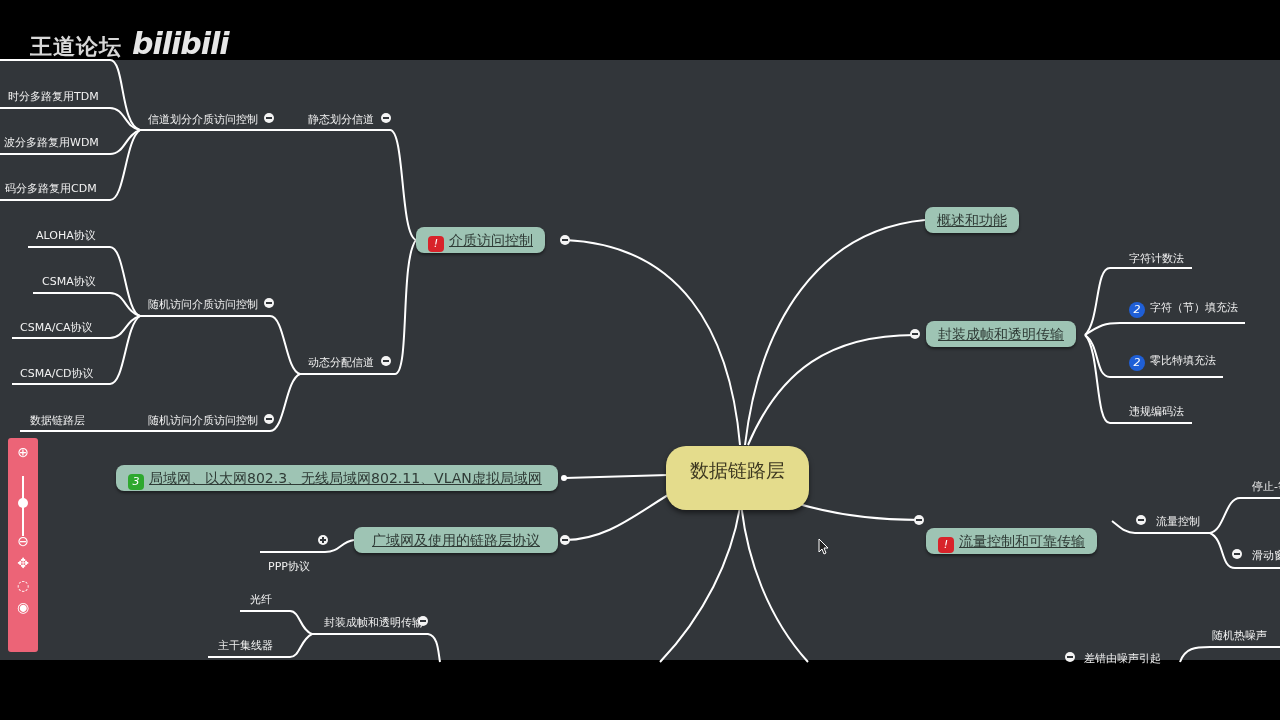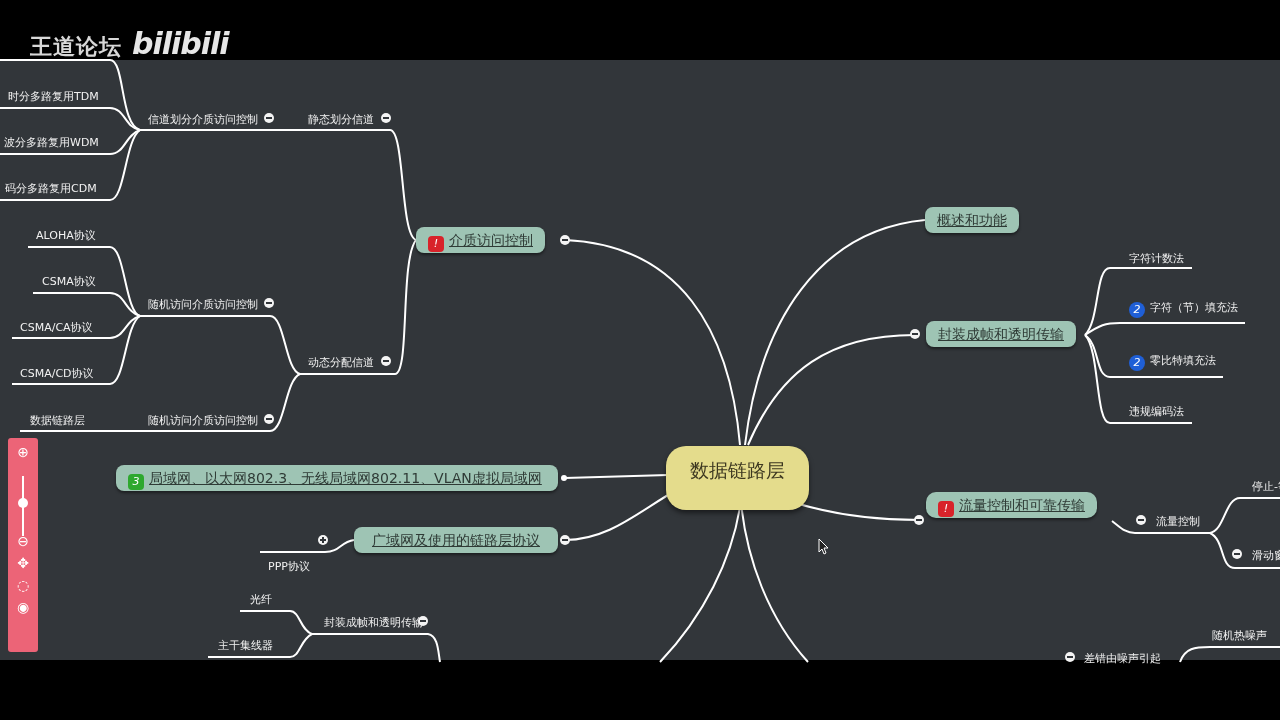--- a/index.html
+++ b/index.html
@@ -84,21 +84,21 @@
 <div class="node box" style="left:925px;top:207px;"><span>概述和功能</span></div>
 
 <div class="node box" style="left:926px;top:321px;"><span>封装成帧和透明传输</span></div>
 <div class="toggle" style="left:910px;top:329px;"></div>
 
 <div class="node txt" style="left:1129px;top:251px;"><span>字符计数法</span></div>
 <div class="node txt" style="left:1129px;top:300px;"><span class="badge blue">2</span><span>字符（节）填充法</span></div>
 <div class="node txt" style="left:1129px;top:353px;"><span class="badge blue">2</span><span>零比特填充法</span></div>
 <div class="node txt" style="left:1129px;top:404px;"><span>违规编码法</span></div>
 
-<div class="node box" style="left:926px;top:492px;border-radius:10px;"><span class="badge red">!</span><span>流量控制和可靠传输</span></div>
+<div class="node box" style="left:926px;top:528px;"><span class="badge red">!</span><span>流量控制和可靠传输</span></div>
 <div class="toggle" style="left:914px;top:515px;"></div>
 <div class="toggle" style="left:1136px;top:515px;"></div>
 <div class="node txt" style="left:1156px;top:514px;"><span>流量控制</span></div>
 <div class="node txt" style="left:1252px;top:479px;"><span>停止-等</span></div>
 <div class="toggle" style="left:1232px;top:549px;"></div>
 <div class="node txt" style="left:1252px;top:548px;"><span>滑动窗</span></div>
 
 <div class="toggle" style="left:1065px;top:652px;"></div>
 <div class="node txt" style="left:1084px;top:651px;"><span>差错由噪声引起</span></div>
 <div class="node txt" style="left:1212px;top:628px;"><span>随机热噪声</span></div>

